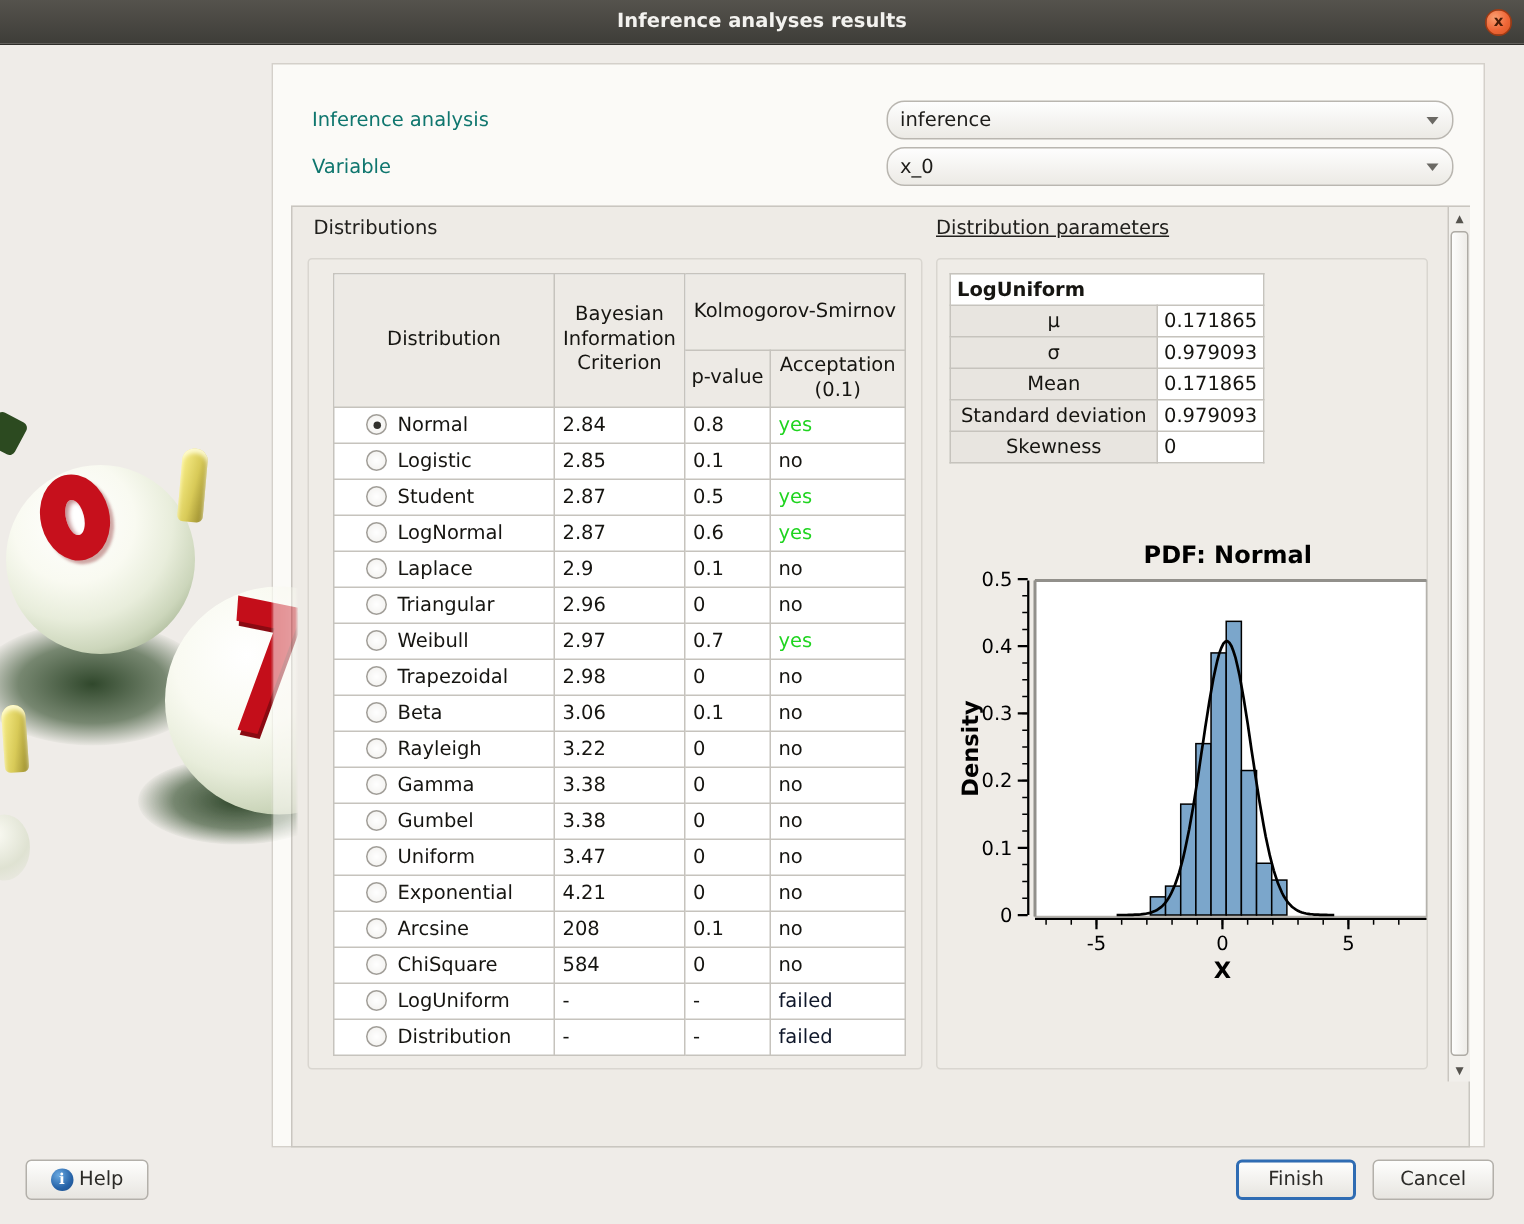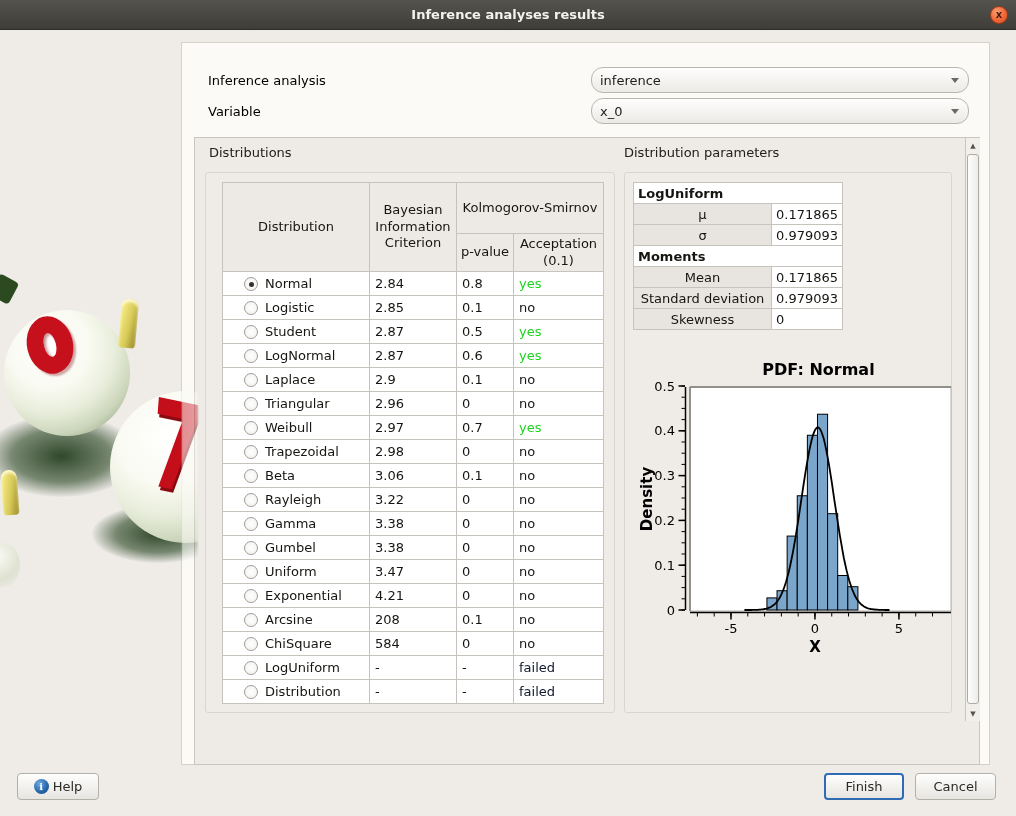--- a/index.html
+++ b/index.html
@@ -59,21 +59,21 @@
     pointer-events:none;
     -webkit-mask-image:linear-gradient(90deg,#000 78%, rgba(0,0,0,0.45) 80%, rgba(0,0,0,0.4) 92%, transparent 94%);
     mask-image:linear-gradient(90deg,#000 78%, rgba(0,0,0,0.45) 80%, rgba(0,0,0,0.4) 92%, transparent 94%);
   }
 
   
   .content-panel {
     position:absolute; left:181px; top:42px; width:809px; height:723px;
     background:#fbfaf7; border:1px solid #d4d0ca; z-index:2;
   }
-  .field-label { position:absolute; font-size:13px; color:#000000; }
+  .field-label { position:absolute; font-size:13px; color:#0f766e; }
   .combo {
     position:absolute; width:378px; height:26px;
     background:linear-gradient(#fefefe,#eceae5);
     border:1px solid #b9b6b0; border-radius:12px;
     font-size:13px; color:#1d1c19; display:flex; align-items:center;
     padding:0 24px 0 8px; cursor:pointer;
   }
   .combo .arrow {
     position:absolute; right:9px; top:10px; width:0; height:0;
     border-left:4px solid transparent; border-right:4px solid transparent;
@@ -315,41 +315,38 @@
             <tr>
               <td class="name-cell"><span class="radio"></span><span>Distribution</span></td>
               <td>-</td>
               <td>-</td>
               <td class="acc-failed">failed</td>
             </tr>
           </tbody>
       </table>
     </div>
 
-    <span class="section-label" style="left:429px; top:7px;">Distribution parameters</span>
+    <span class="section-label" style="left:429px; top:7px;text-decoration:underline;">Distribution parameters</span>
     <div class="groupbox" style="left:429px; top:34px; width:328px; height:541px;">
       <table class="ptable">
         <colgroup>
             <col style="width:138px">
             <col style="width:70px">
           </colgroup>
         <tbody>
             <tr>
               <td colspan="2" class="sect">LogUniform</td>
             </tr>
             <tr>
               <td class="plabel">μ</td>
               <td class="pvalue">0.171865</td>
             </tr>
             <tr>
               <td class="plabel">σ</td>
               <td class="pvalue">0.979093</td>
-            </tr>
-            <tr>
-              <td colspan="2" class="sect">Moments</td>
             </tr>
             <tr>
               <td class="plabel">Mean</td>
               <td class="pvalue">0.171865</td>
             </tr>
             <tr>
               <td class="plabel">Standard deviation</td>
               <td class="pvalue">0.979093</td>
             </tr>
             <tr>

